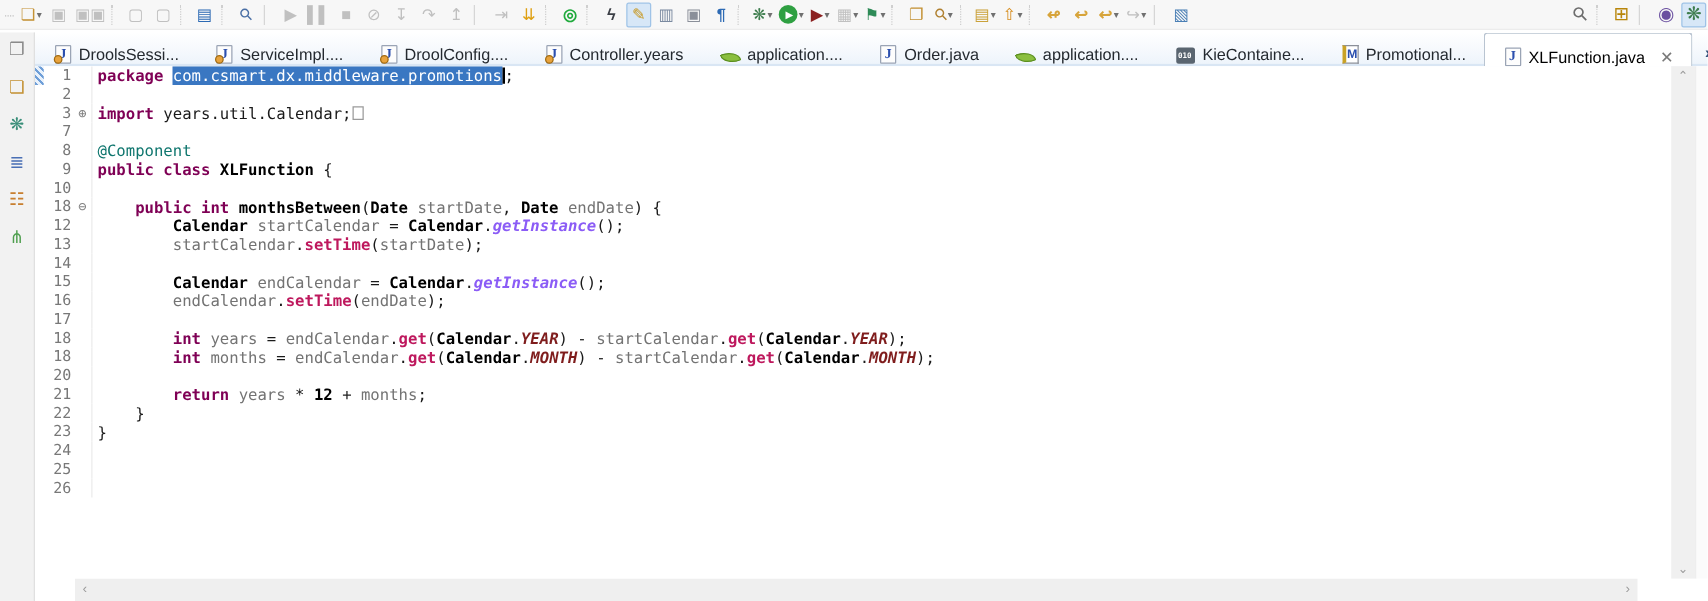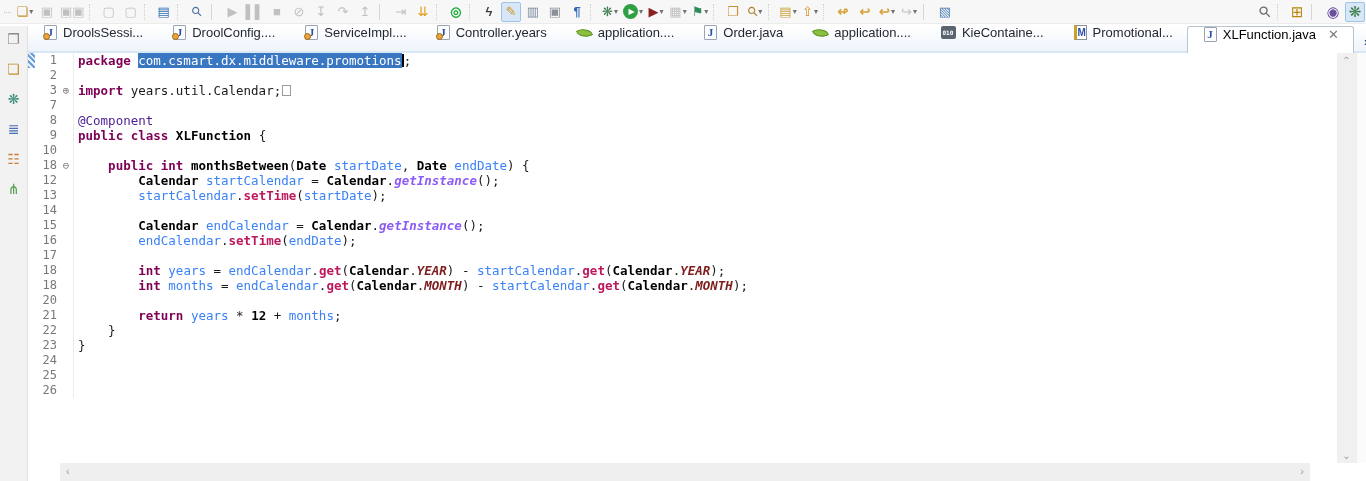--- a/index.html
+++ b/index.html
@@ -28,21 +28,21 @@
     font-size:8px; padding-left:2px; }
   .tb-spacer { flex:1; }
   #win-ctrl { position:absolute; right:6px; top:26px; color:#8a8a8a; font-size:9px;
     letter-spacing:3px; }
 
   
   #tabbar { position:absolute; left:28px; top:26px; width:1338px; height:27px;
     background:linear-gradient(#ffffff, #eef4fb);
     border-bottom:2px solid #d9e6f4;
     display:flex; align-items:flex-end; }
-  .tab { display:flex; align-items:flex-start; gap:6px; height:26px;
+  .tab { display:flex; align-items:flex-end; gap:6px; height:26px;
     padding:0 14px 0 16px; font-size:13px; color:#24292f; cursor:default;
     flex:0 0 auto; }
   .tab.active { background:#ffffff; border:1px solid #b9c4d1; border-bottom:none;
     border-radius:3px 3px 0 0; height:27px; margin-bottom:-2px; color:#000; }
   .tab-label { white-space:nowrap; }
   .tab-close { color:#7a7a7a; font-size:13px; margin-left:6px; }
   .tab-overflow { display:flex; align-items:flex-start; padding:3px 8px 0 10px;
     font-weight:bold; color:#33507a; font-size:13px; }
   .tab-overflow sub { font-size:10px; margin-top:6px; }
 
@@ -82,22 +82,22 @@
     padding-right:2px; font-size:12px; }
   .ln-fold { width:15px; flex:0 0 auto; color:#808080; font-size:11px;
     text-align:center; border-right:1px solid #ececec; margin-right:4px; }
   .ln-code { white-space:pre; color:#1a1a1a; }
   .seg-kw { color:#7f0055; font-weight:bold; }
   .seg-pl { color:#1a1a1a; }
   .seg-cl { color:#000000; font-weight:600; }
   .seg-m  { color:#be185d; font-weight:600; }
   .seg-sm { color:#8b5cf6; font-weight:600; font-style:italic; }
   .seg-sf { color:#7f1d1d; font-weight:600; font-style:italic; }
-  .seg-var{ color:#3b82f6; }
-  .seg-ann{ color:#4c1d95; }
+  .seg-var{ color:#737373; }
+  .seg-ann{ color:#0f766e; }
   .seg-num{ color:#000000; font-weight:600; }
   .seg-sel{ background:#3a77c2; color:#ffffff; }
   .seg-caret { display:inline-block; width:2px; height:13px; background:#000;
     vertical-align:-2px; }
   .seg-foldbox { display:inline-block; width:9px; height:11px;
     border:1px solid #9a9a9a; vertical-align:-1px; margin-left:1px; }
 
   
   #vscroll { position:absolute; left:1337px; top:53px; width:19px; height:410px;
     background:#f0f0f0; color:#9c9c9c; font-size:10px; }
@@ -265,25 +265,25 @@
     </span>
   </div>
 <div id="win-ctrl">▁ ❐</div>
 <div id="tabbar">
     <div class="tab">
       <span class="fic fic-java fic-dot"></span>
       <span class="tab-label">DroolsSessi...</span>
     </div>
     <div class="tab">
       <span class="fic fic-java fic-dot"></span>
+      <span class="tab-label">ServiceImpl....</span>
+    </div>
+    <div class="tab">
+      <span class="fic fic-java fic-dot"></span>
       <span class="tab-label">DroolConfig....</span>
-    </div>
-    <div class="tab">
-      <span class="fic fic-java fic-dot"></span>
-      <span class="tab-label">ServiceImpl....</span>
     </div>
     <div class="tab">
       <span class="fic fic-java fic-dot"></span>
       <span class="tab-label">Controller.years</span>
     </div>
     <div class="tab">
       <span class="fic fic-leaf"></span>
       <span class="tab-label">application....</span>
     </div>
     <div class="tab">

